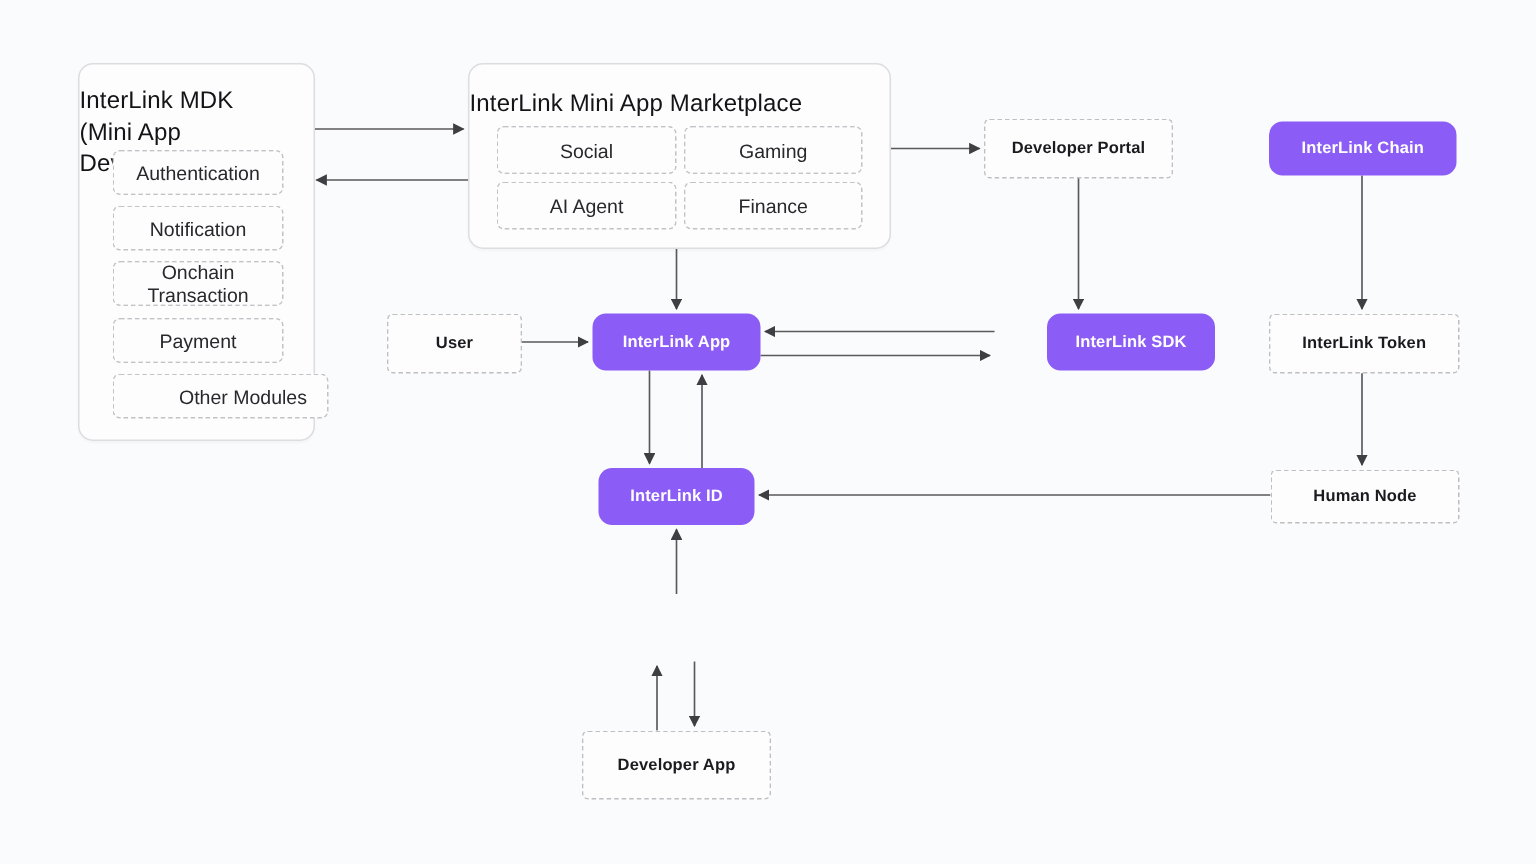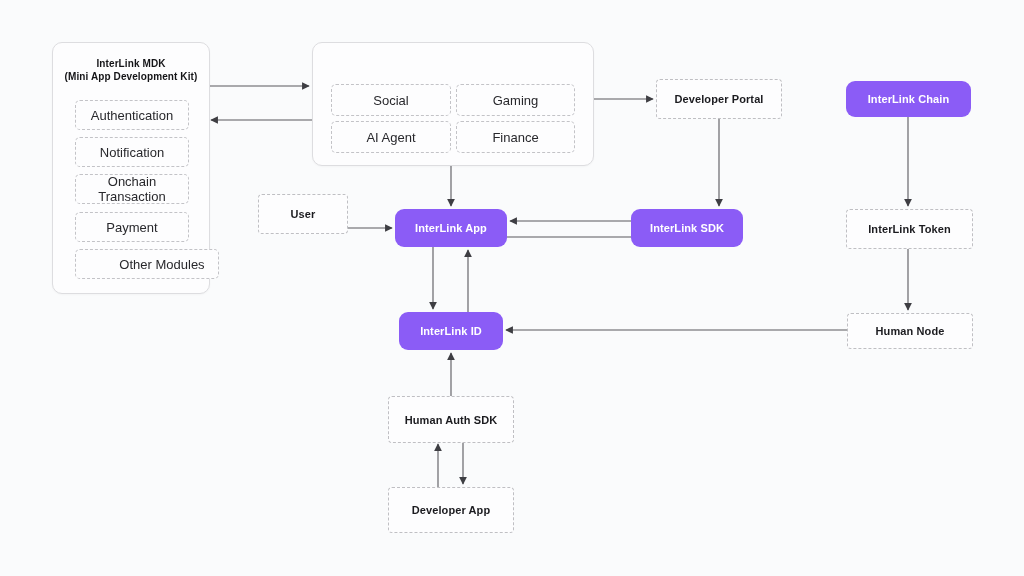--- a/index.html
+++ b/index.html
@@ -5,21 +5,21 @@
   html,body{margin:0;padding:0;background:#fafbfc;}
   .canvas{
     position:relative;width:1024px;height:576px;background:#fafbfc;
     font-family:"Liberation Sans",sans-serif;color:#1b1b1f;overflow:hidden;
   }
   .container-box{
     position:absolute;background:#fdfdfe;border:1px solid #dddde0;
     border-radius:10px;box-shadow:0 1px 2px rgba(0,0,0,.03);
   }
   .container-title{
-    font-weight:700;font-size:10px;text-align:center;line-height:1.32;
+    font-weight:400;font-size:16px;line-height:1.32;
     color:#141417;letter-spacing:.1px;
   }
   .mdk-title{padding-top:14px;}
   .mkt-title{padding-top:16px;}
   .mini-box{
     position:absolute;background:#fdfdfe;border:1px dashed #c3c3c7;
     border-radius:5px;display:flex;align-items:center;justify-content:center;
     font-size:13px;font-weight:500;color:#28282c;text-align:center;
   }
   .node{
@@ -69,59 +69,57 @@
       <div>(Mini App Development Kit)</div>
     </div>
     <div class="mini-box" style="left:22px;top:57px;width:112px;height:28px;">Authentication</div>
     <div class="mini-box" style="left:22px;top:94px;width:112px;height:28px;">Notification</div>
     <div class="mini-box" style="left:22px;top:169px;width:112px;height:28px;">Payment</div>
     <div class="mini-box" style="left:22px;top:131px;width:112px;height:28px;">Onchain Transaction</div>
     <div class="mini-box" style="left:22px;top:206px;width:112px;height:28px;padding-left:30px;">Other Modules</div>
   </div>
 
   <div class="container-box" style="left:312px;top:42px;width:280px;height:122px;">
+    <div class="container-title mkt-title">InterLink Mini App Marketplace</div>
     <div class="mini-box" style="left:18px;top:41px;width:118px;height:30px;">Social</div>
     <div class="mini-box" style="left:143px;top:41px;width:117px;height:30px;">Gaming</div>
     <div class="mini-box" style="left:18px;top:78px;width:118px;height:30px;">AI Agent</div>
     <div class="mini-box" style="left:143px;top:78px;width:117px;height:30px;">Finance</div>
   </div>
 
   <div class="node dashed" style="left:656px;top:79px;width:124px;height:38px;">
     <span>Developer Portal</span>
   </div>
 
   <div class="node dark" style="left:846px;top:81px;width:125px;height:36px;">
     <span>InterLink Chain</span>
   </div>
 
-  <div class="node dashed" style="left:258px;top:194px;width:88px;height:38px;">
+  <div class="node dashed" style="left:258px;top:209px;width:88px;height:38px;">
     <span>User</span>
   </div>
 
   <div class="node dark" style="left:395px;top:209px;width:112px;height:38px;">
     <span>InterLink App</span>
   </div>
 
-  <div class="node dark" style="left:631px;top:209px;width:112px;height:38px;">
+  <div class="node dark" style="left:698px;top:209px;width:112px;height:38px;">
     <span>InterLink SDK</span>
   </div>
 
   <div class="node dashed" style="left:846px;top:209px;width:125px;height:38px;">
     <span>InterLink Token</span>
   </div>
 
   <div class="node dark" style="left:399px;top:312px;width:104px;height:38px;">
     <span>InterLink ID</span>
   </div>
 
   <div class="node dashed" style="left:847px;top:313px;width:124px;height:34px;">
     <span>Human Node</span>
   </div>
 
-  <div class="node dashed" style="left:388px;top:396px;width:124px;height:45px;">
-    <span>Human Auth SDK</span>
-  </div>
 
   <div class="node dashed" style="left:388px;top:487px;width:124px;height:44px;">
     <span>Developer App</span>
   </div>
 
 </div>
 
 </body></html>

